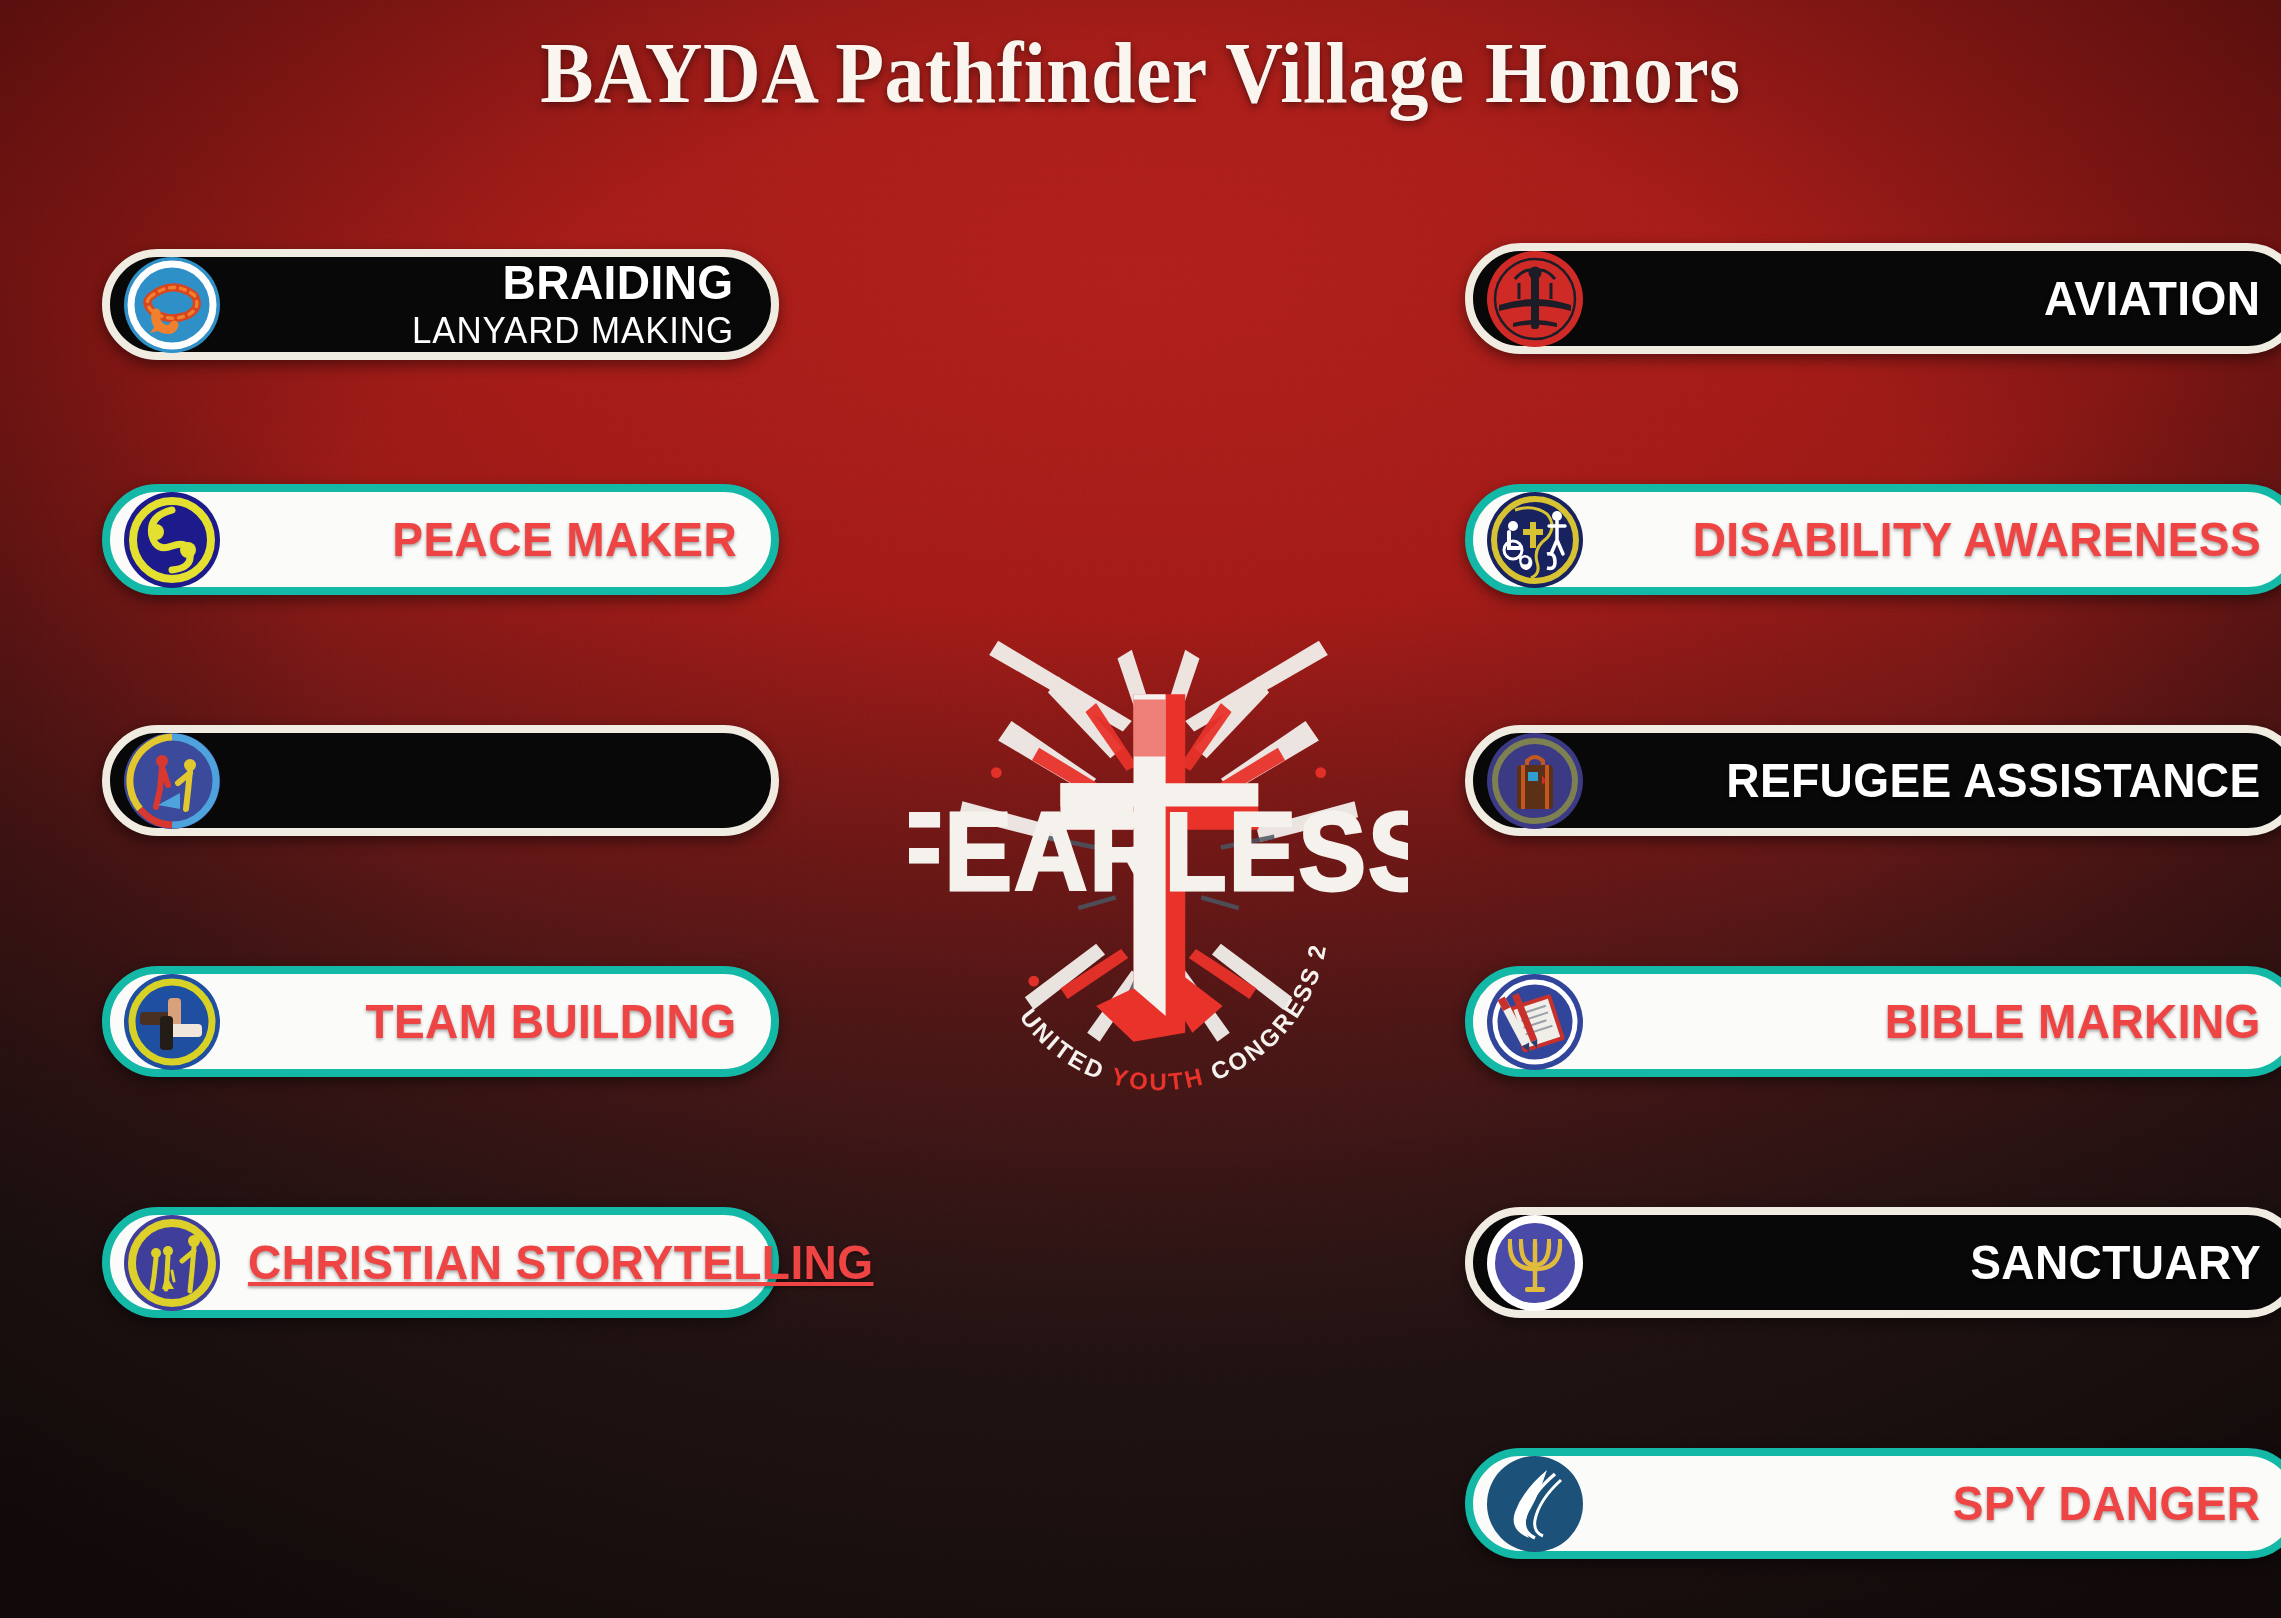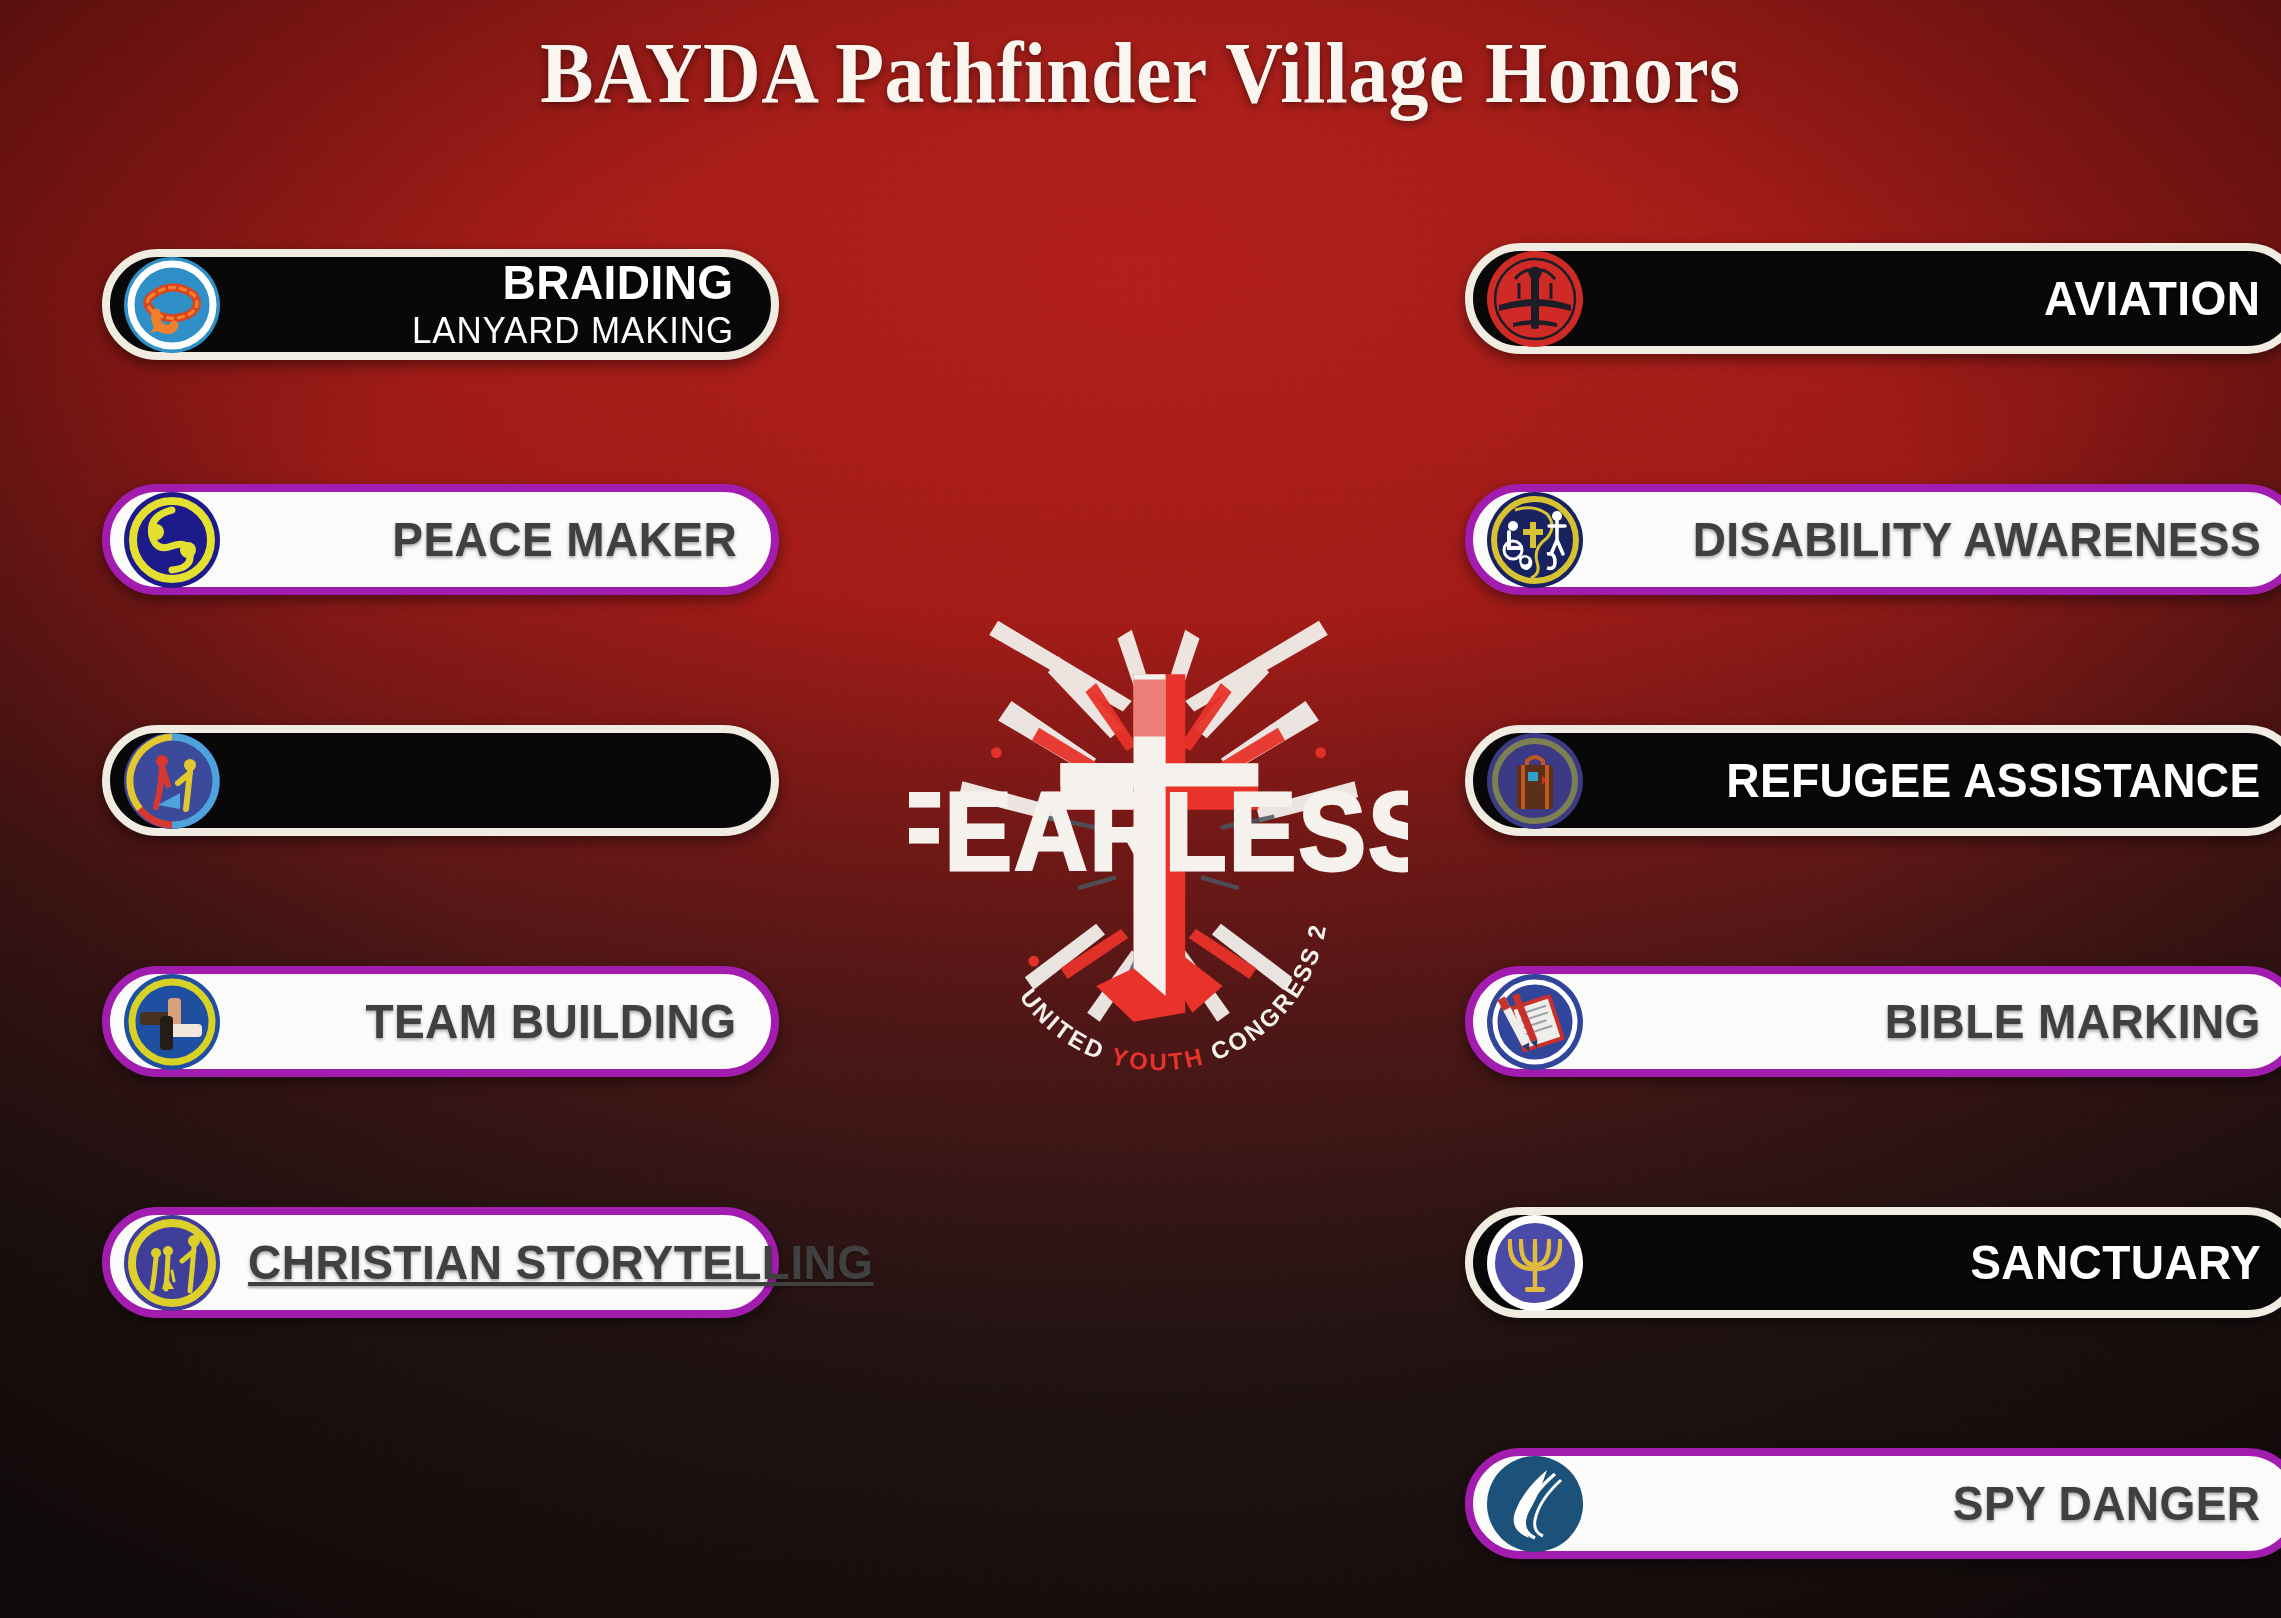--- a/index.html
+++ b/index.html
@@ -101,22 +101,22 @@
     box-shadow: 0 5.3px 14.3px rgba(0,0,0,.45);
   }
 
   .pill.dark {
     background: #080808;
     border: 8px solid #f1ece1;
     color: #ffffff;
   }
   .pill.light {
     background: #fbfbf9;
-    border: 8px solid #a21caf;
-    color: #404040;
+    border: 8px solid #14b8a6;
+    color: #ef4444;
   }
 
   .pill .label-wrap {
     flex: 1;
     display: flex;
     flex-direction: column;
     align-items: flex-end;
     justify-content: center;
     padding-right: 27px;
   }
@@ -156,21 +156,21 @@
     position: relative;
     overflow: hidden;
     margin-left: 5.3px;
   }
   .badge svg { display: block; width: 100%; height: 100%; }
 
   
   .logo {
     position: absolute;
     left: 909px;
-    top: 594px;
+    top: 614px;
     width: 499px;
     height: 499px;
     z-index: 4;
     pointer-events: none;
   }
   .logo svg { width: 100%; height: 100%; display: block; }
 </style>
 </head>
 <body>
 

